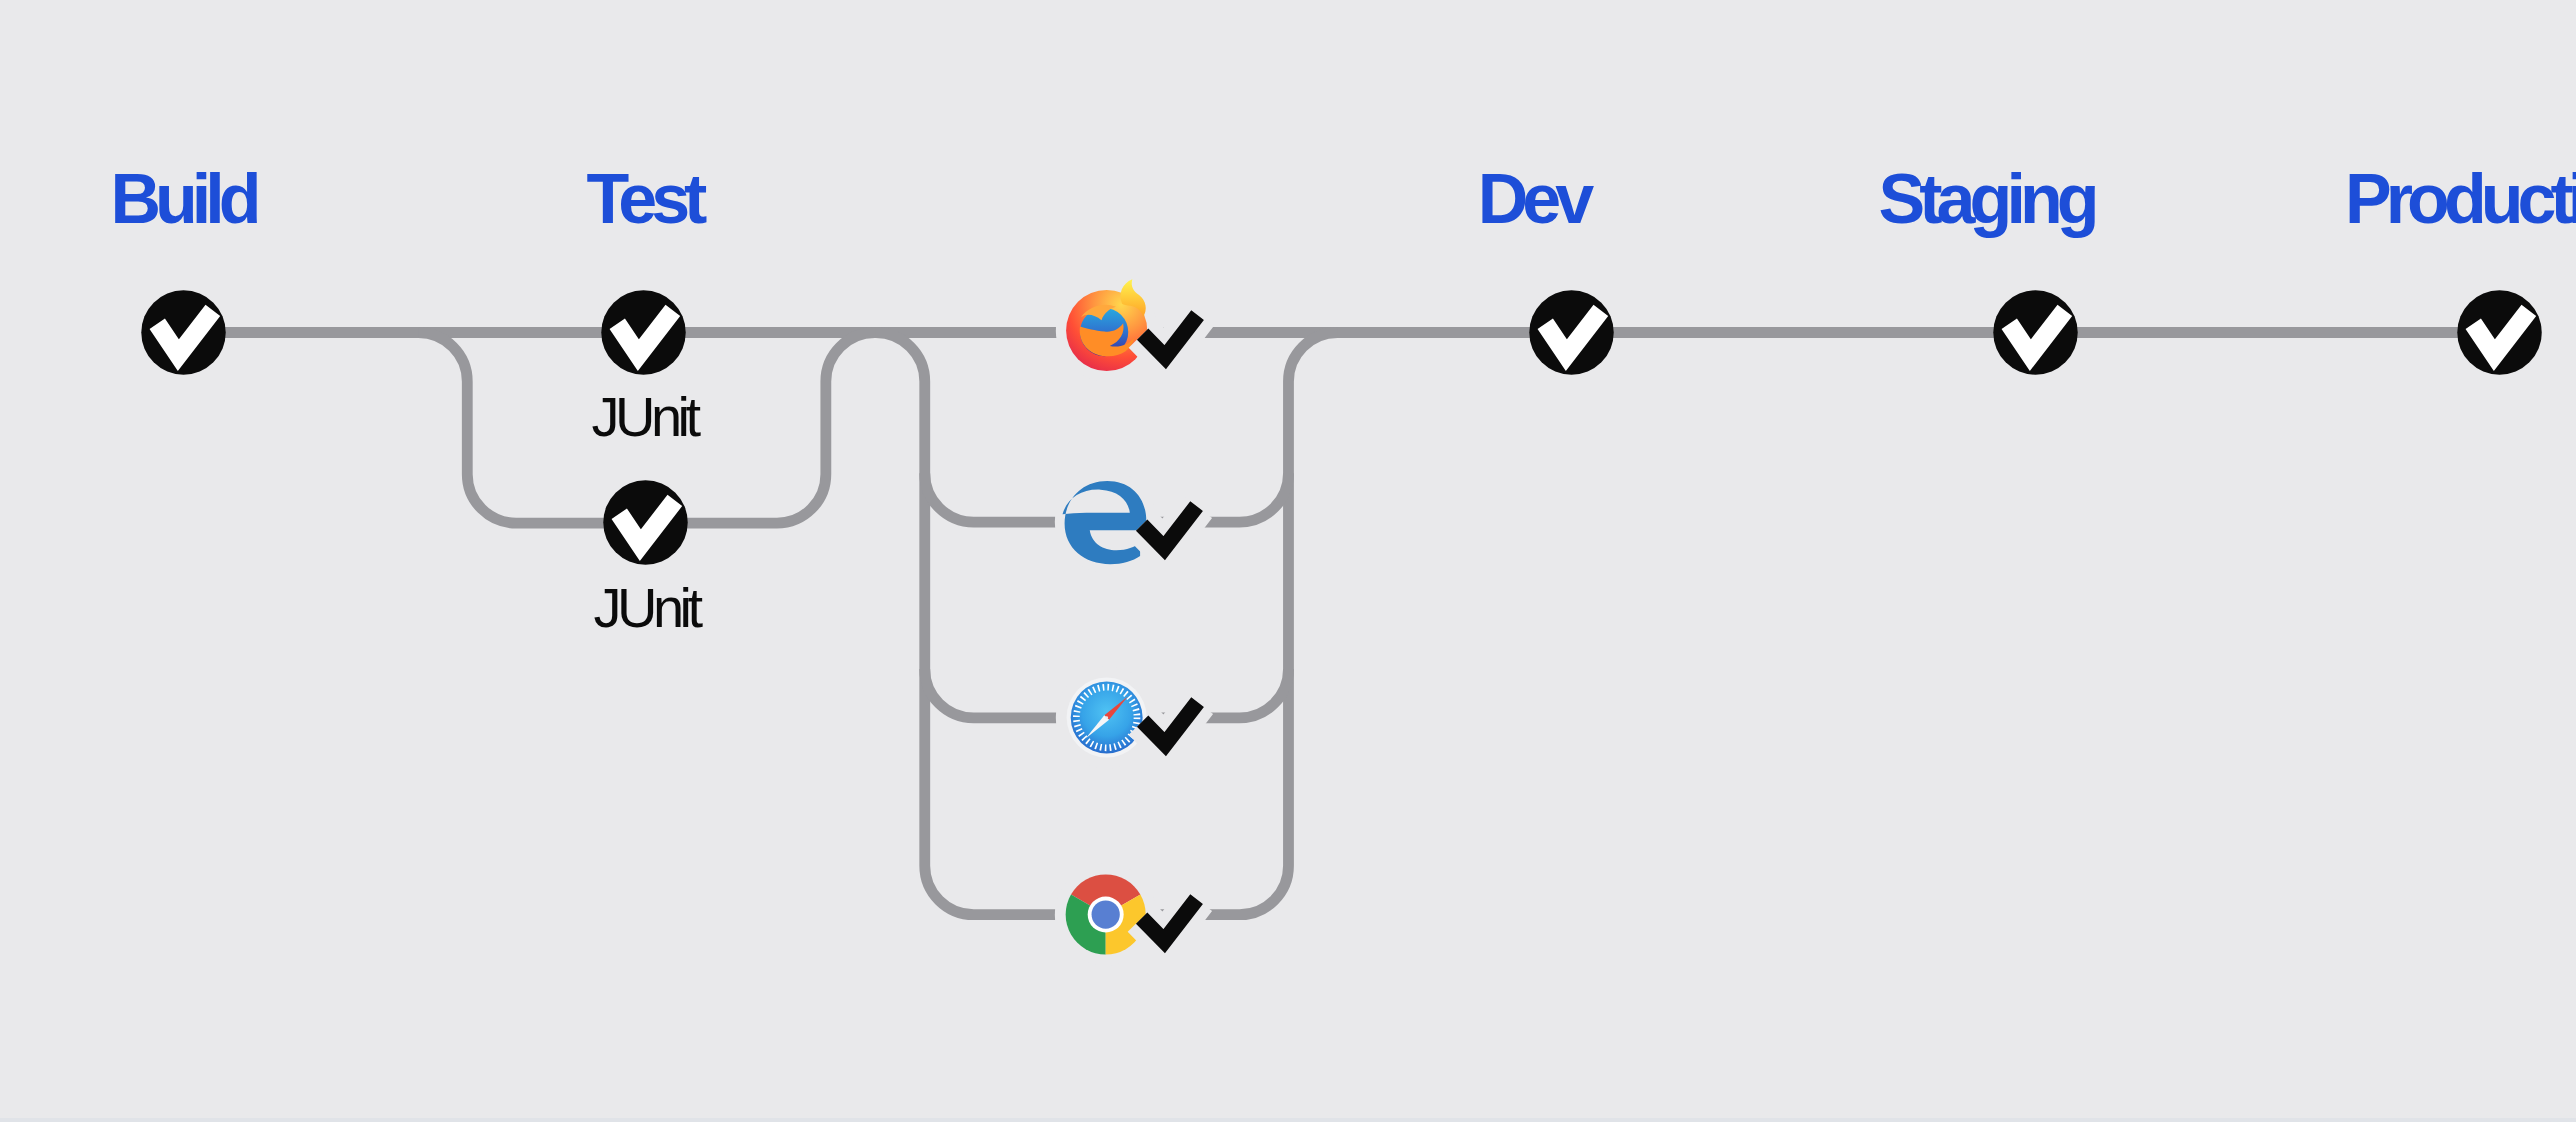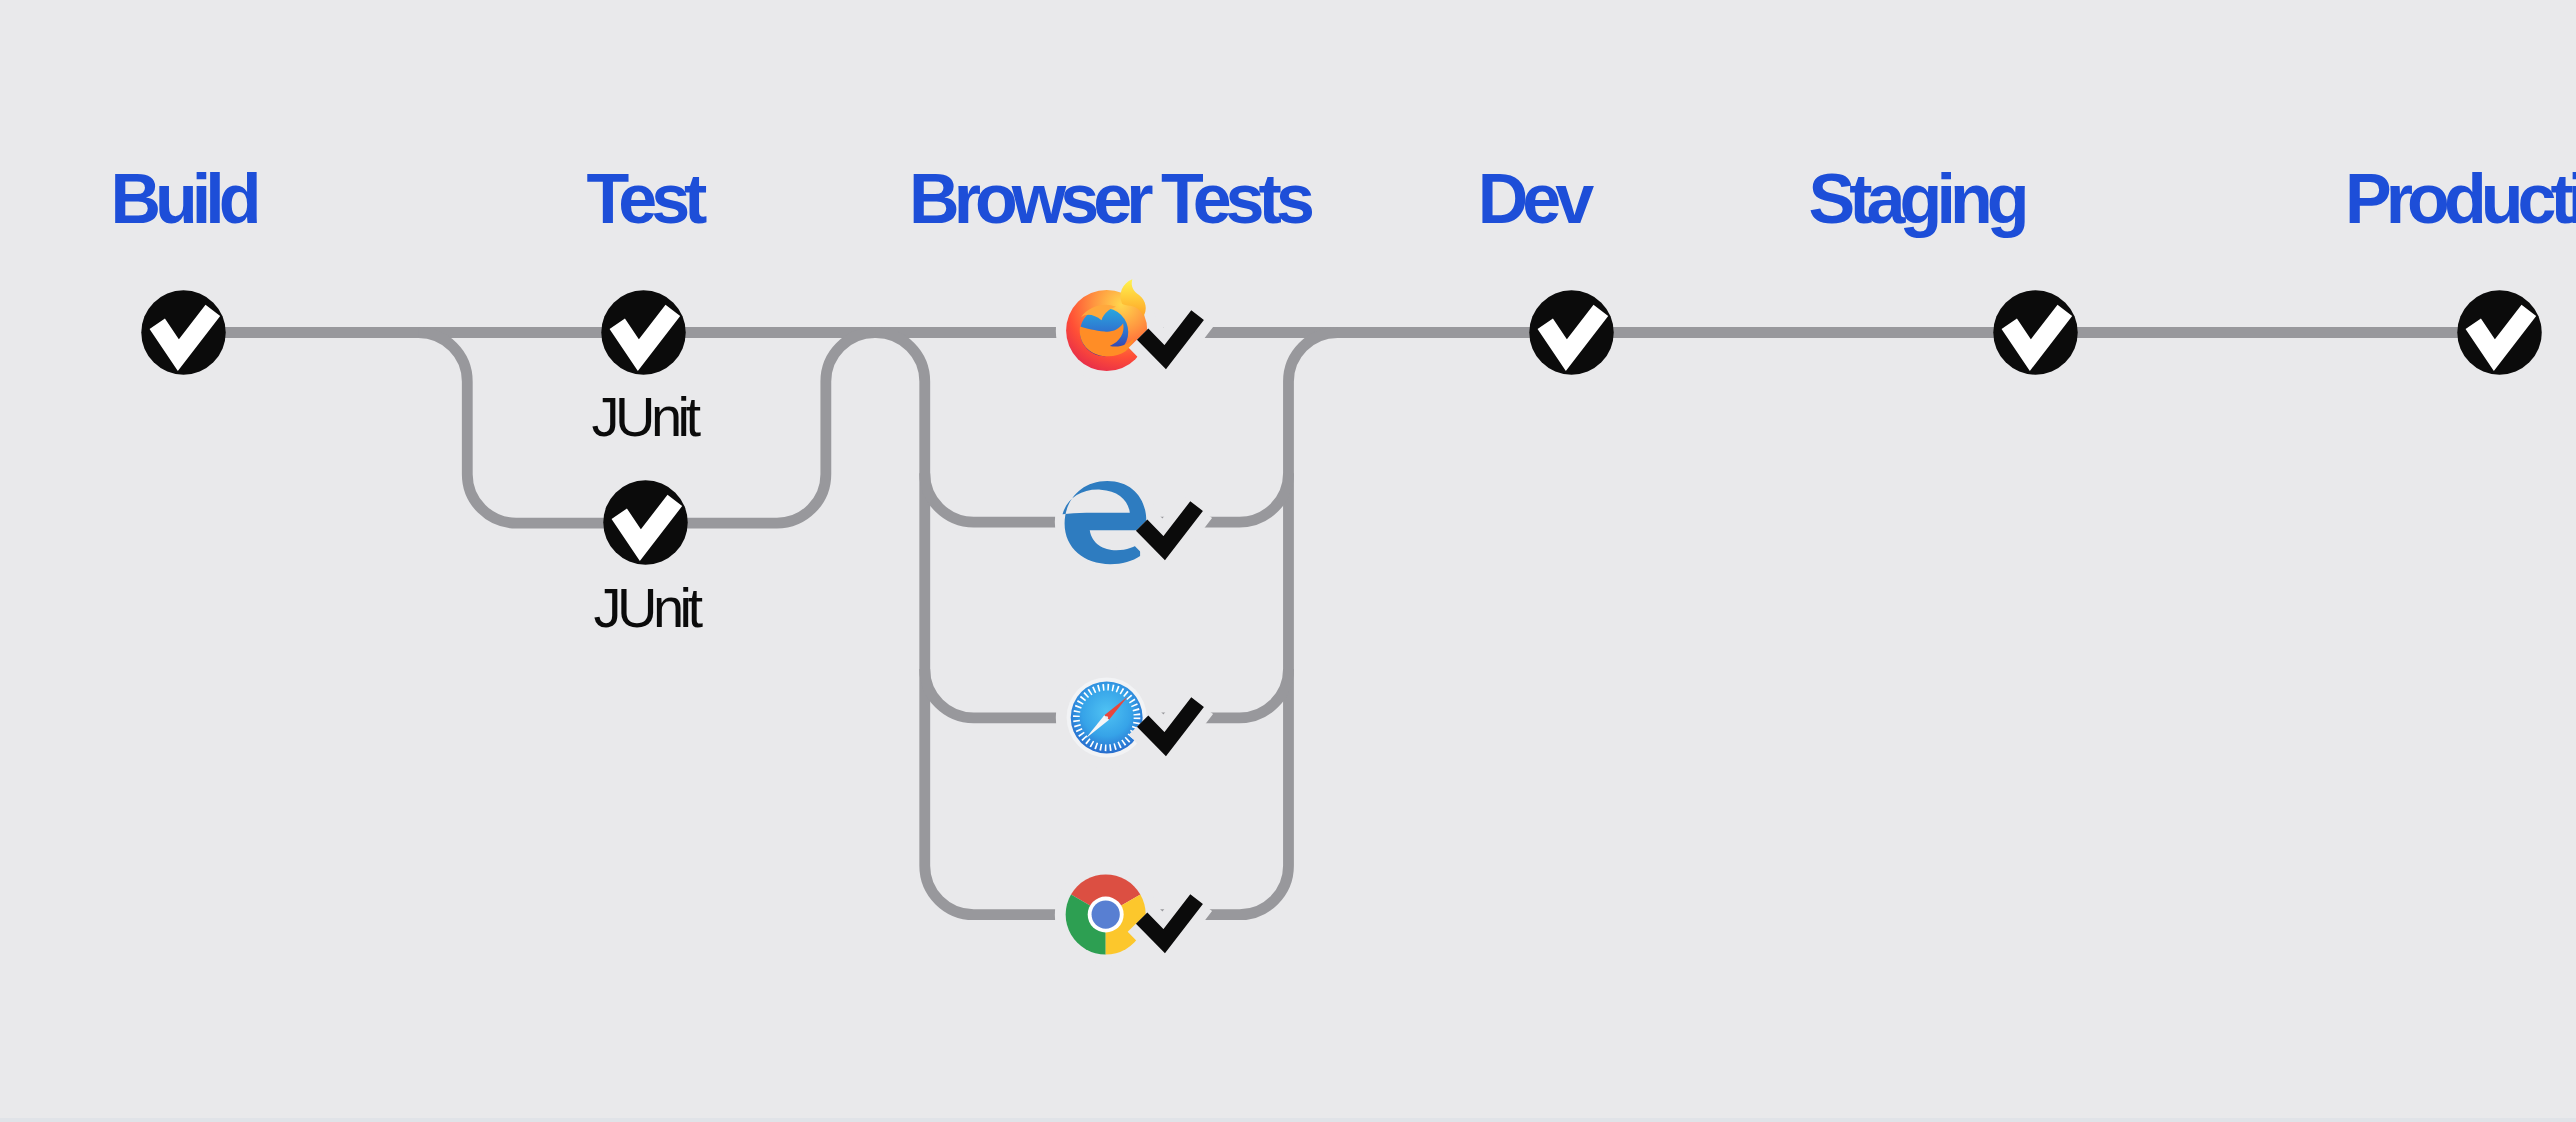--- a/index.html
+++ b/index.html
@@ -148,23 +148,22 @@
       <path d="M 0 0 L 0 78 A 78 78 0 0 0 67.5 -39 Z" fill="#fcc72c"></path>
       <circle r="35" fill="#ffffff"></circle>
       <circle r="27.5" fill="#587fd2"></circle>
     </g>
     <path d="M 70 7 L 114 52 L 177 -30" fill="none" stroke="#e9e9eb" stroke-width="76"></path>
     <path d="M 70 7 L 114 52 L 177 -30" fill="none" stroke="#0b0b0b" stroke-width="31"></path>
   </svg>
 
   <div class="stage-label" style="left:183px">Build</div>
   <div class="stage-label" style="left:644px">Test</div>
-  <div class="stage-label" style="left:1109px">Browser Tests</div>
   <div class="stage-label" style="left:1533px">Dev</div>
-  <div class="stage-label" style="left:1916px">Staging</div>
+  <div class="stage-label" style="left:1986px">Staging</div>
   <div class="stage-label" style="left:2500px">Production</div>
 
   <div class="job-label" style="left:644px;top:389px">JUnit</div>
   <div class="job-label" style="left:646px;top:580px">JUnit</div>
 
   <div class="footer-strip"></div>
 </div>
 
 
 </body></html>

